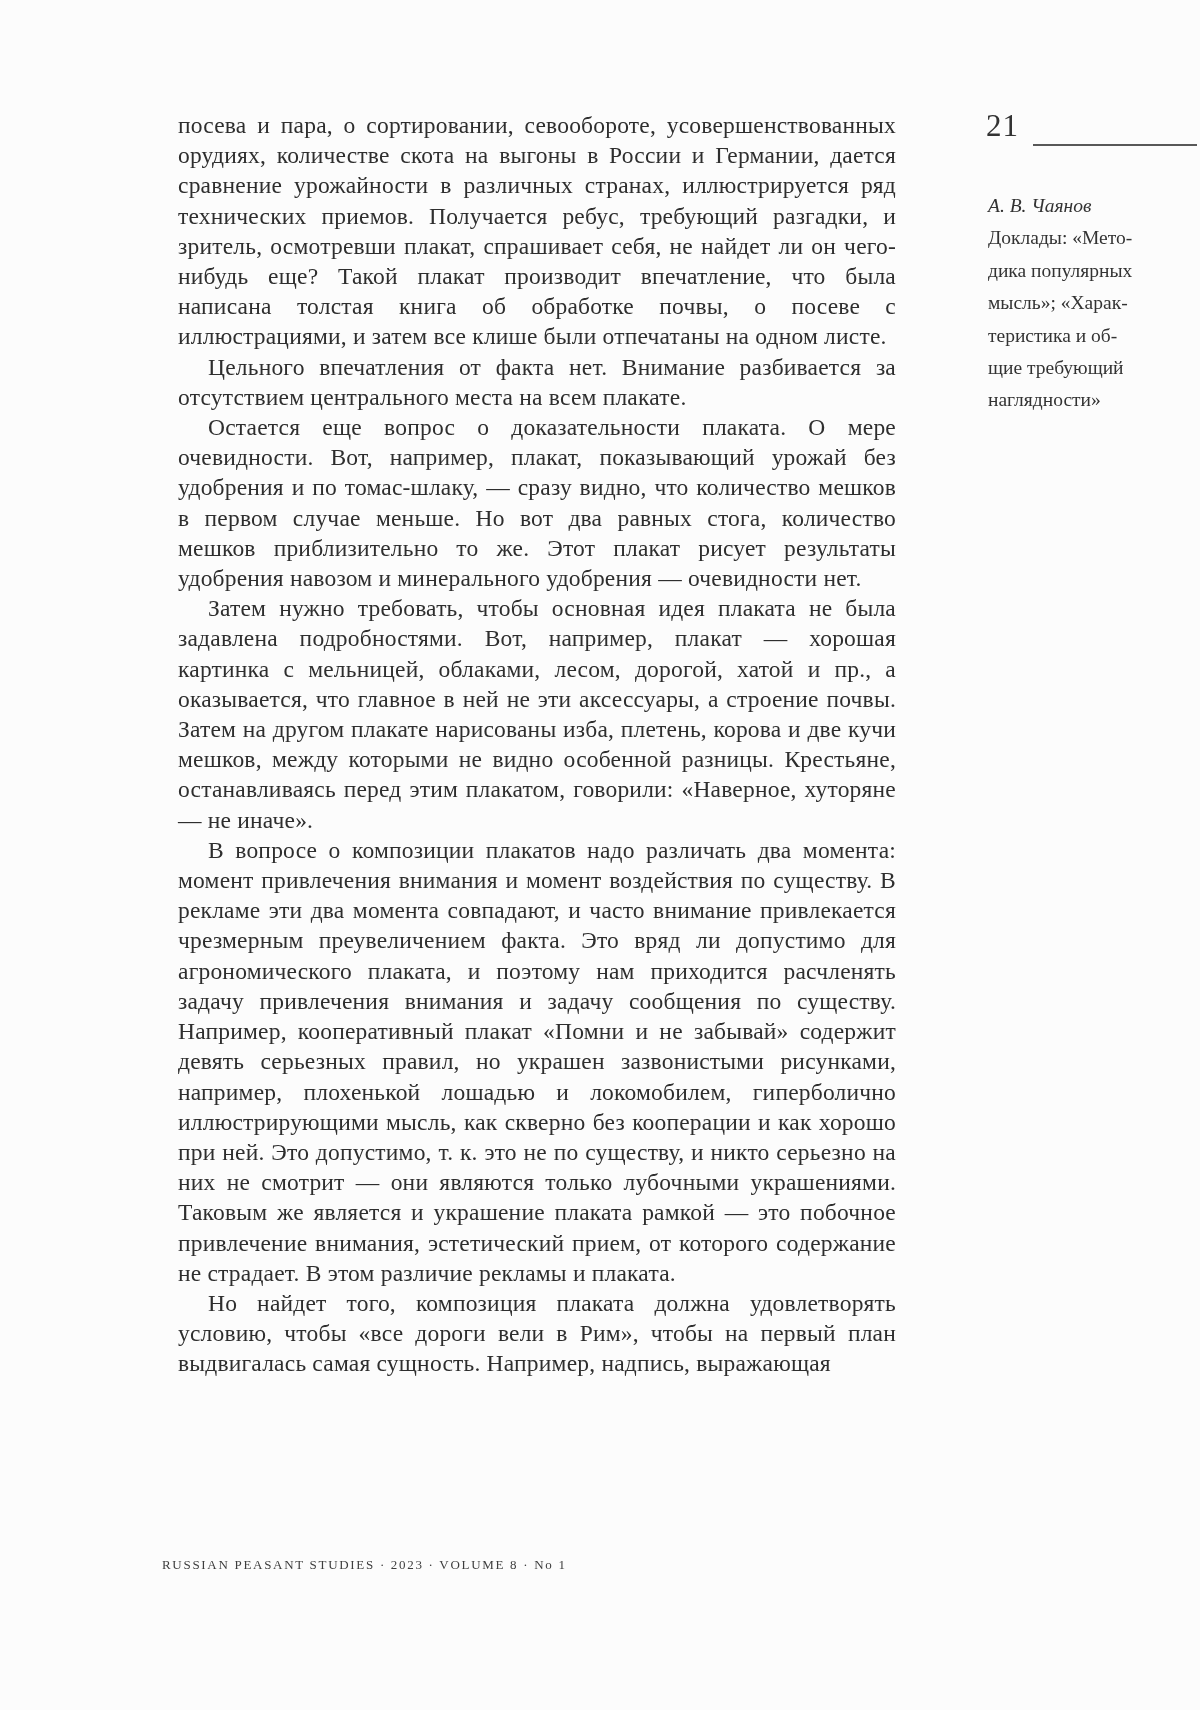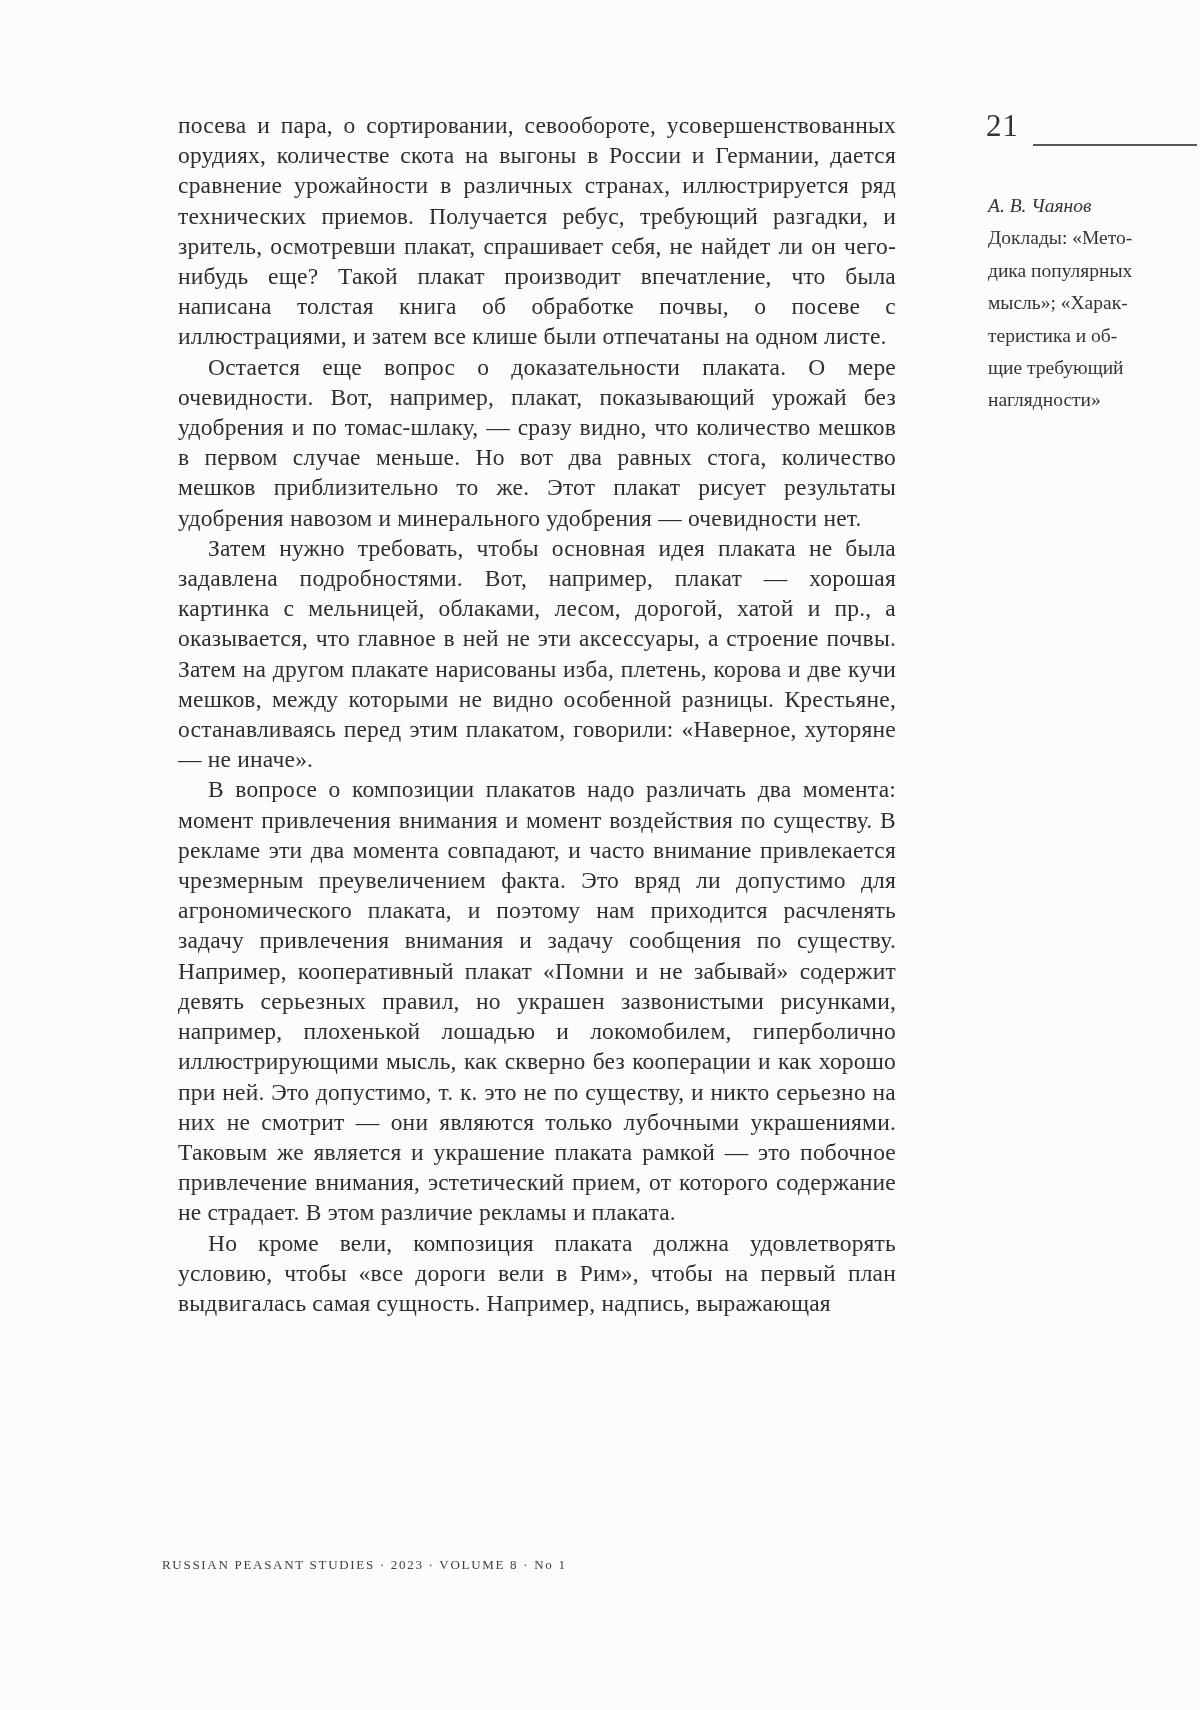--- a/index.html
+++ b/index.html
@@ -76,24 +76,25 @@
     white-space: nowrap;
   }
 </style>
 </head>
 <body>
 
 <div class="page">
 
   <div class="main-col">
     <p class="para first">посева и пара, о сортировании, севообороте, усовершенствованных орудиях, количестве скота на выгоны в России и Германии, дается сравнение урожайности в различных странах, иллюстрируется ряд технических приемов. Получается ребус, требующий разгадки, и зритель, осмотревши плакат, спрашивает себя, не найдет ли он чего-нибудь еще? Такой плакат производит впечатление, что была написана толстая книга об обработке почвы, о посеве с иллюстрациями, и затем все клише были отпечатаны на одном листе.</p>
+    <p class="para">Цельного впечатления от факта нет. Внимание разбивается за отсутствием центрального места на всем плакате.</p>
     <p class="para">Остается еще вопрос о доказательности плаката. О мере очевидности. Вот, например, плакат, показывающий урожай без удобрения и по томас-шлаку, — сразу видно, что количество мешков в первом случае меньше. Но вот два равных стога, количество мешков приблизительно то же. Этот плакат рисует результаты удобрения навозом и минерального удобрения — очевидности нет.</p>
     <p class="para">Затем нужно требовать, чтобы основная идея плаката не была задавлена подробностями. Вот, например, плакат — хорошая картинка с мельницей, облаками, лесом, дорогой, хатой и пр., а оказывается, что главное в ней не эти аксессуары, а строение почвы. Затем на другом плакате нарисованы изба, плетень, корова и две кучи мешков, между которыми не видно особенной разницы. Крестьяне, останавливаясь перед этим плакатом, говорили: «Наверное, хуторяне — не иначе».</p>
     <p class="para">В вопросе о композиции плакатов надо различать два момента: момент привлечения внимания и момент воздействия по существу. В рекламе эти два момента совпадают, и часто внимание привлекается чрезмерным преувеличением факта. Это вряд ли допустимо для агрономического плаката, и поэтому нам приходится расчленять задачу привлечения внимания и задачу сообщения по существу. Например, кооперативный плакат «Помни и не забывай» содержит девять серьезных правил, но украшен зазвонистыми рисунками, например, плохенькой лошадью и локомобилем, гиперболично иллюстрирующими мысль, как скверно без кооперации и как хорошо при ней. Это допустимо, т. к. это не по существу, и никто серьезно на них не смотрит — они являются только лубочными украшениями. Таковым же является и украшение плаката рамкой — это побочное привлечение внимания, эстетический прием, от которого содержание не страдает. В этом различие рекламы и плаката.</p>
-    <p class="para">Но кроме вели, композиция плаката должна удовлетворять условию, чтобы «все дороги вели в Рим», чтобы на первый план выдвигалась самая сущность. Например, надпись, выражающая</p>
+    <p class="para">Но найдет того, композиция плаката должна удовлетворять условию, чтобы «все дороги вели в Рим», чтобы на первый план выдвигалась самая сущность. Например, надпись, выражающая</p>
   </div>
 
   <div class="page-number">21</div>
   <div class="header-rule"></div>
 
   <div class="margin-note">
     <div class="mn-author">А. В. Чаянов</div>
     <div class="mn-line">Доклады: «Мето-</div>
     <div class="mn-line">дика популярных</div>
     <div class="mn-line">мысль»; «Харак-</div>

